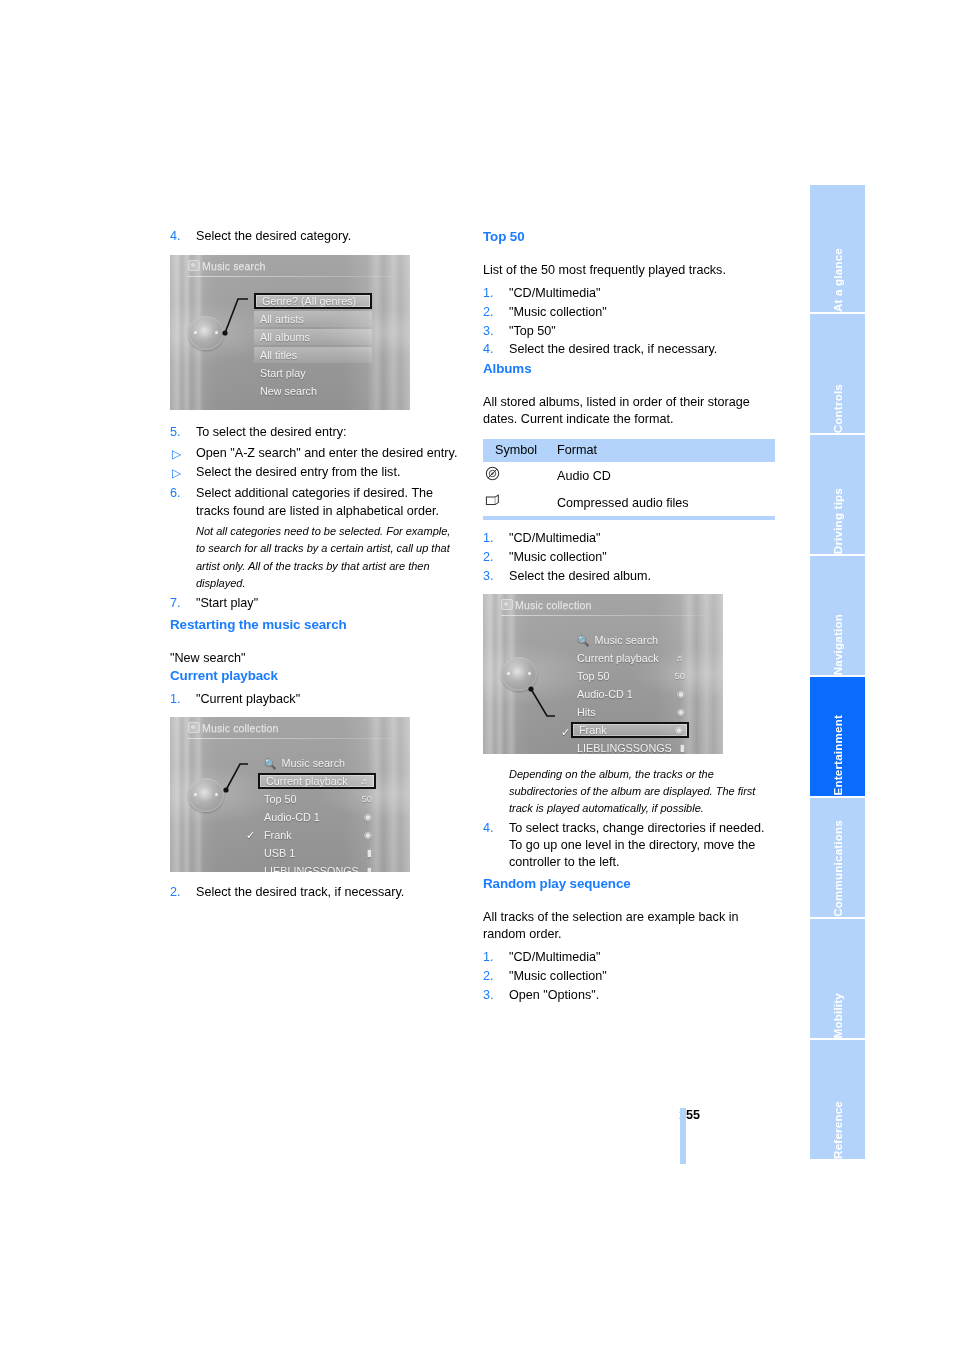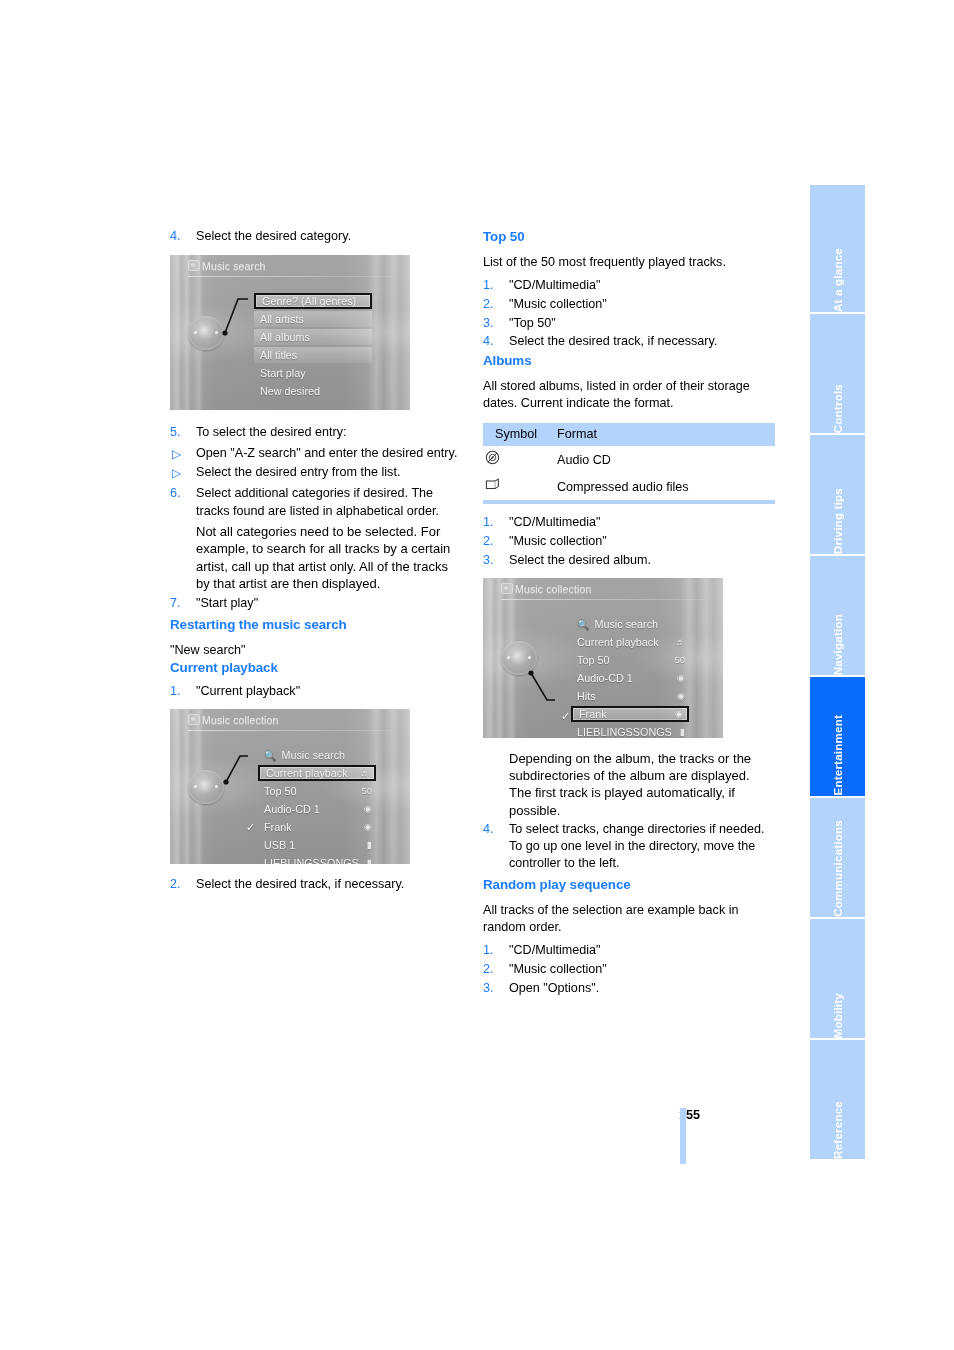--- a/index.html
+++ b/index.html
@@ -44,21 +44,21 @@
     font-size: 13.4px;
     font-weight: bold;
     color: #1a7cff;
     margin: 0;
     padding: 0;
     line-height: 18px;
     letter-spacing: -0.1px;
   }
 
   .gap-before-head { margin-top: 17px; }
-  .gap-sm { margin-top: 8px; }
+  .gap-sm { margin-top: 16px; }
 
   
   ol.steps {
     list-style: none;
     margin: 0;
     padding: 0;
   }
   ol.steps > li {
     position: relative;
     padding-left: 26px;
@@ -93,22 +93,23 @@
     left: 2px;
     top: 1px;
     color: #1a7cff;
     font-size: 12px;
     line-height: 17.2px;
   }
 
   
   .cont {
     padding-left: 26px;
-    font-size: 13px;
+    font-size: 11px;
     line-height: 17.2px;
+    font-style: italic;
   }
 
   
   .idrive {
     position: relative;
     width: 240px;
     background:
       linear-gradient(90deg,
         #b4b4b4 0%, #c9c9c9 3%, #b0b0b0 5%, #c4c4c4 7%,
         #a9a9a9 9%, #bdbdbd 12%, #a3a3a3 14%,
@@ -379,21 +380,21 @@
         <li class="bar">
             <span class="lbl">All albums</span>
           </li>
         <li class="bar">
             <span class="lbl">All titles</span>
           </li>
         <li>
             <span class="lbl">Start play</span>
           </li>
         <li>
-            <span class="lbl">New desired</span>
+            <span class="lbl">New search</span>
           </li>
       </ul>
       <div class="knob">
         <div class="ring"></div>
         <div class="hub"></div>
         <div class="dotl"></div>
         <div class="dotr"></div>
       </div>
       <svg class="leader" style="left:0;top:0;width:292px;height:155px;">
         <polyline points="55,78 68,44 78,44" fill="none" stroke="#111" stroke-width="1.6"></polyline>

